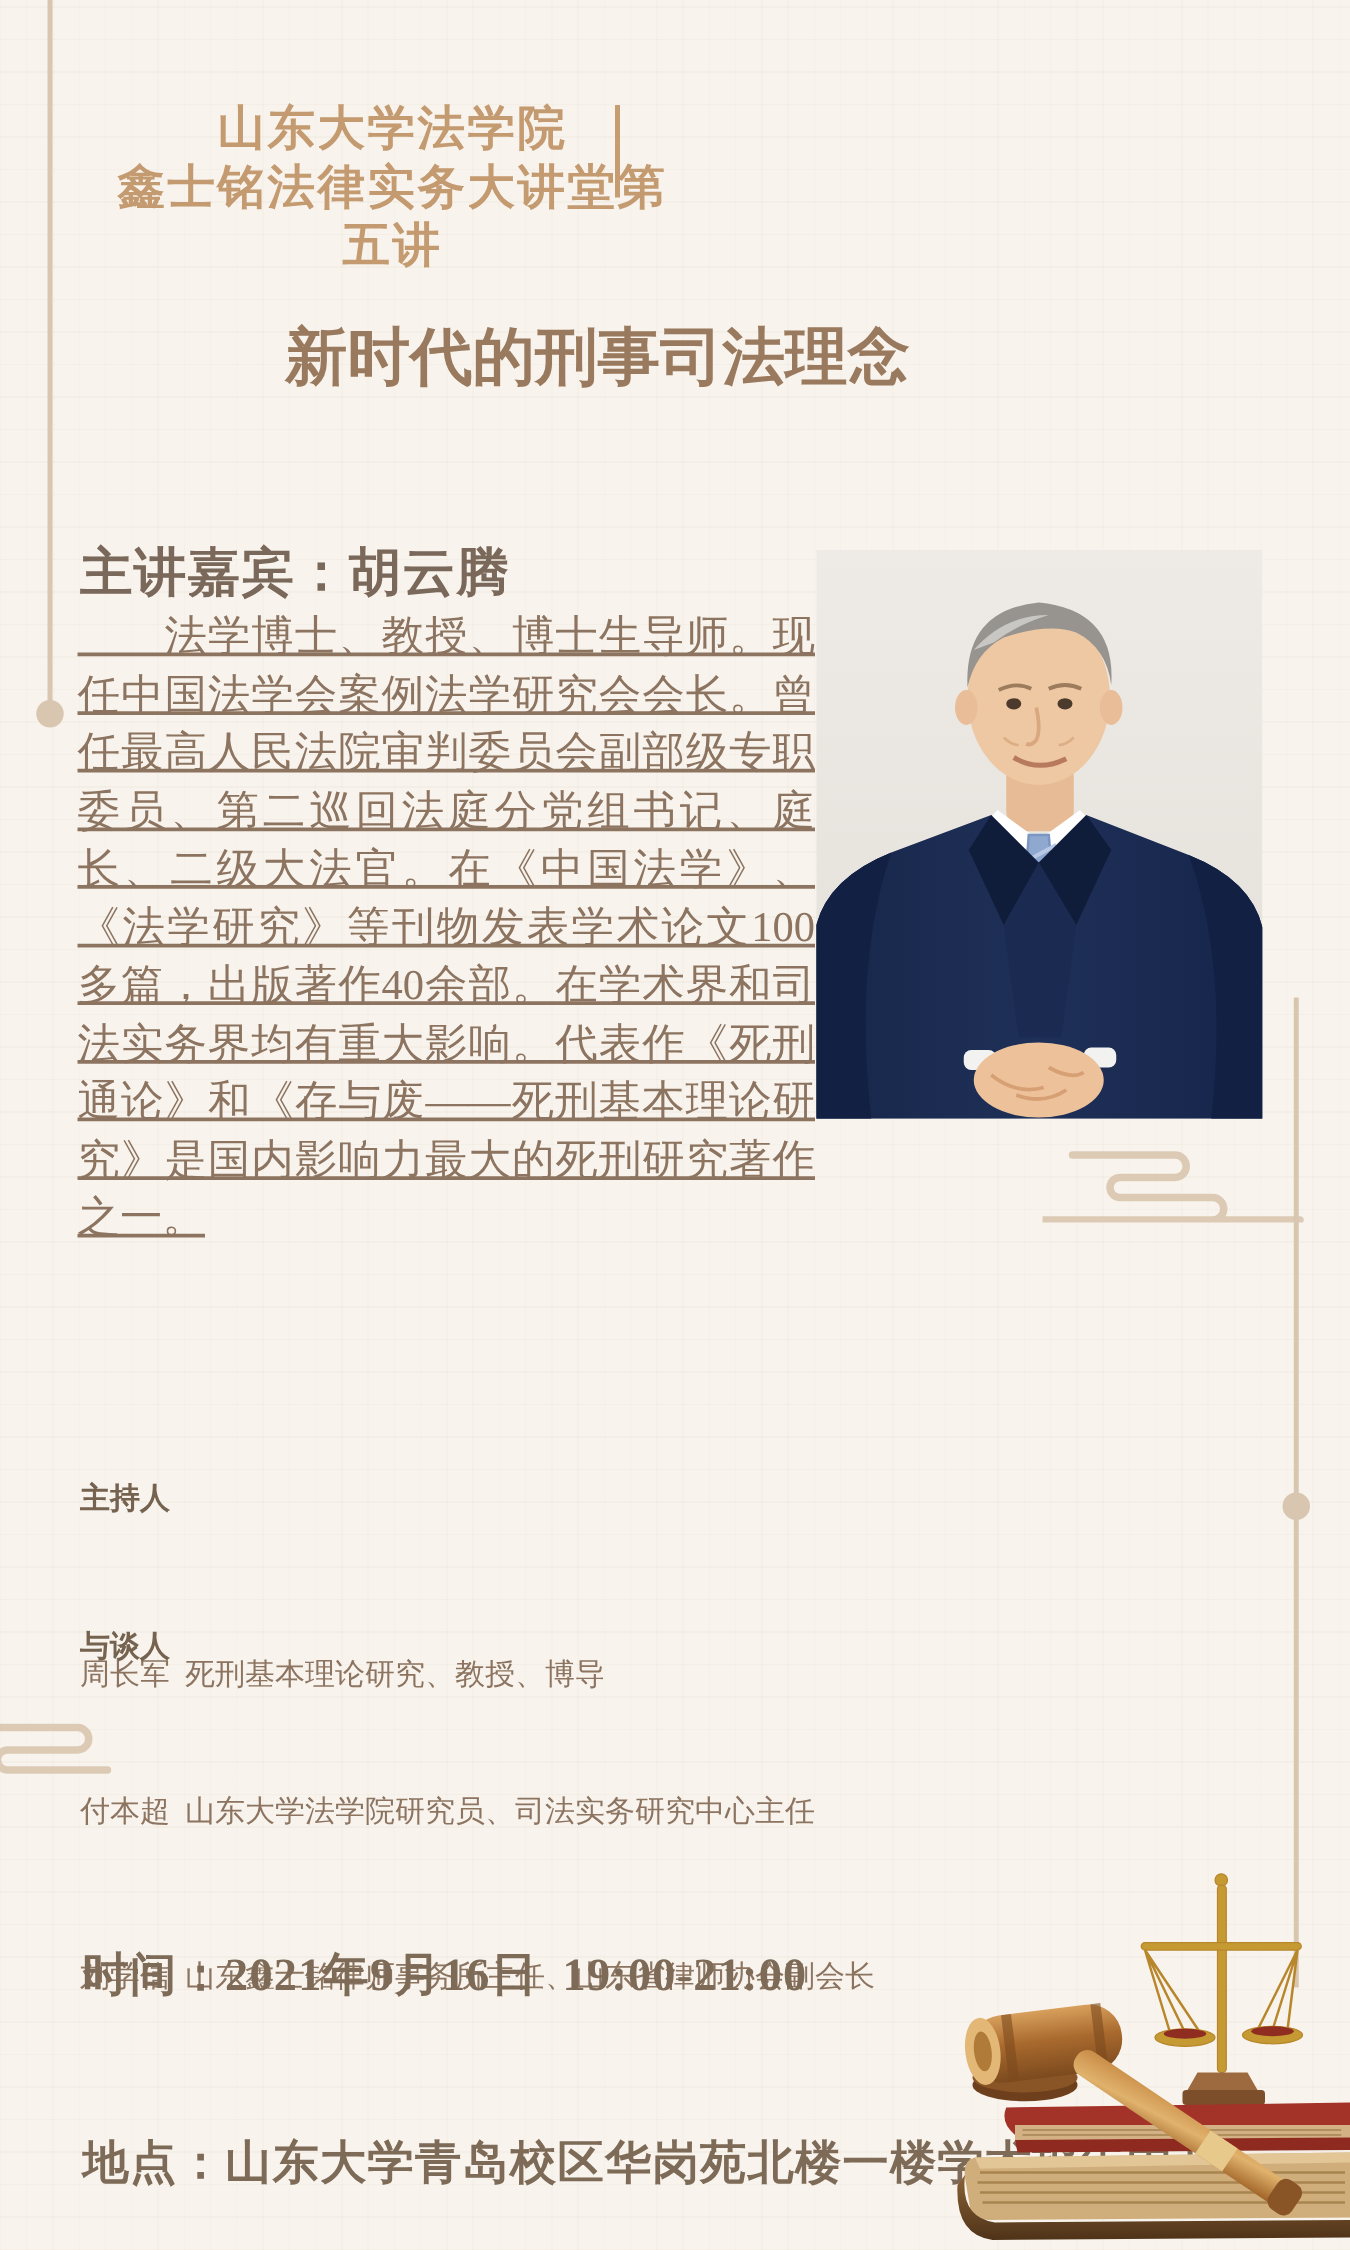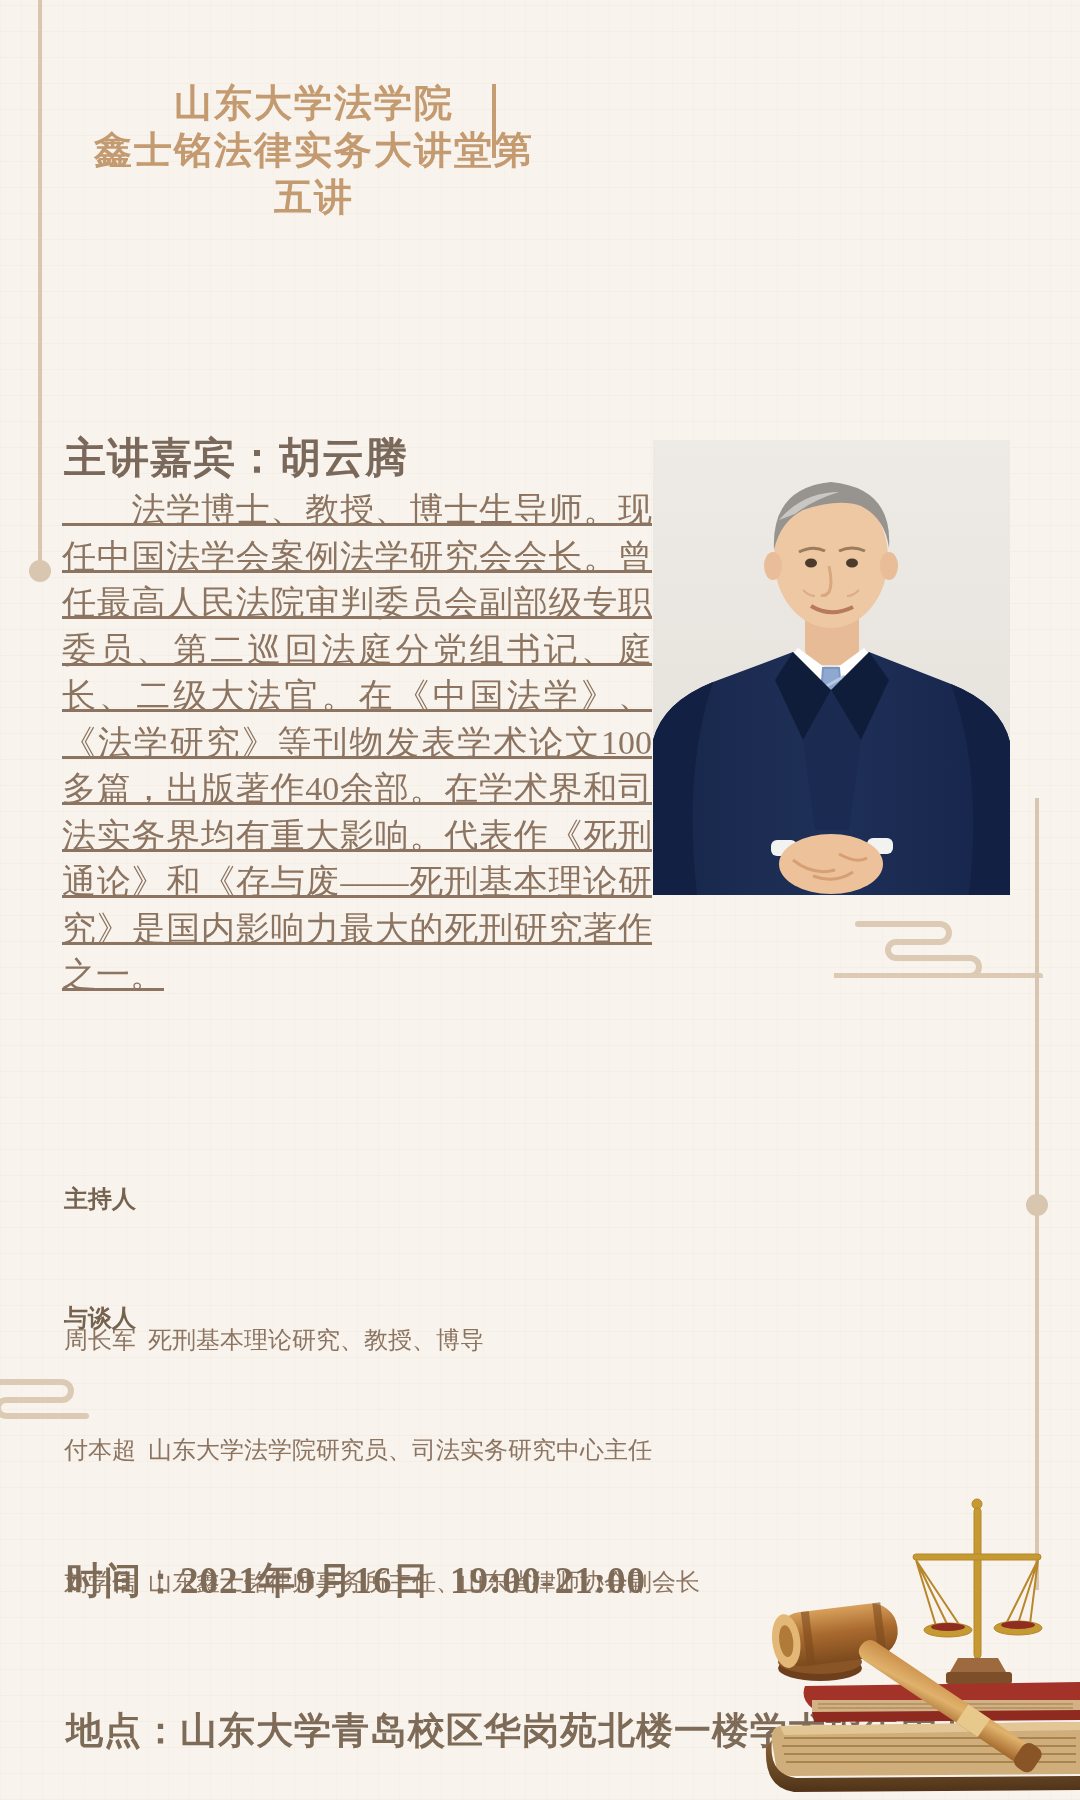--- a/index.html
+++ b/index.html
@@ -68,20 +68,21 @@
 
   <div class="abs vline" style="left:38px; top:0; width:4px; height:562px;"></div>
   <div class="abs dot" style="left:29px; top:560px; width:22px; height:22px;"></div>
 
   <div class="abs header">
     <div>山东大学法学院</div>
     <div>鑫士铭法律实务大讲堂第五讲</div>
   </div>
   <div class="abs hdr-bar" style="left:492px; top:84px; width:4px; height:74px;"></div>
 
+  <div class="abs title">新时代的刑事司法理念</div>
 
   <div class="abs speaker-label">主讲嘉宾：胡云腾</div>
 
   <div class="abs bio">　　法学博士、教授、博士生导师。现任中国法学会案例法学研究会会长。曾任最高人民法院审判委员会副部级专职委员、第二巡回法庭分党组书记、庭长、二级大法官。在《中国法学》、《法学研究》等刊物发表学术论文100多篇，出版著作40余部。在学术界和司法实务界均有重大影响。代表作《死刑通论》和《存与废——死刑基本理论研究》是国内影响力最大的死刑研究著作之一。</div>
 
   <div class="abs photo-frame">
     <svg width="357" height="455" viewBox="0 0 357 455">
       <defs>
         <linearGradient id="pbg" x1="0" y1="0" x2="0" y2="1">
           <stop offset="0" stop-color="#eeebe6"></stop>

